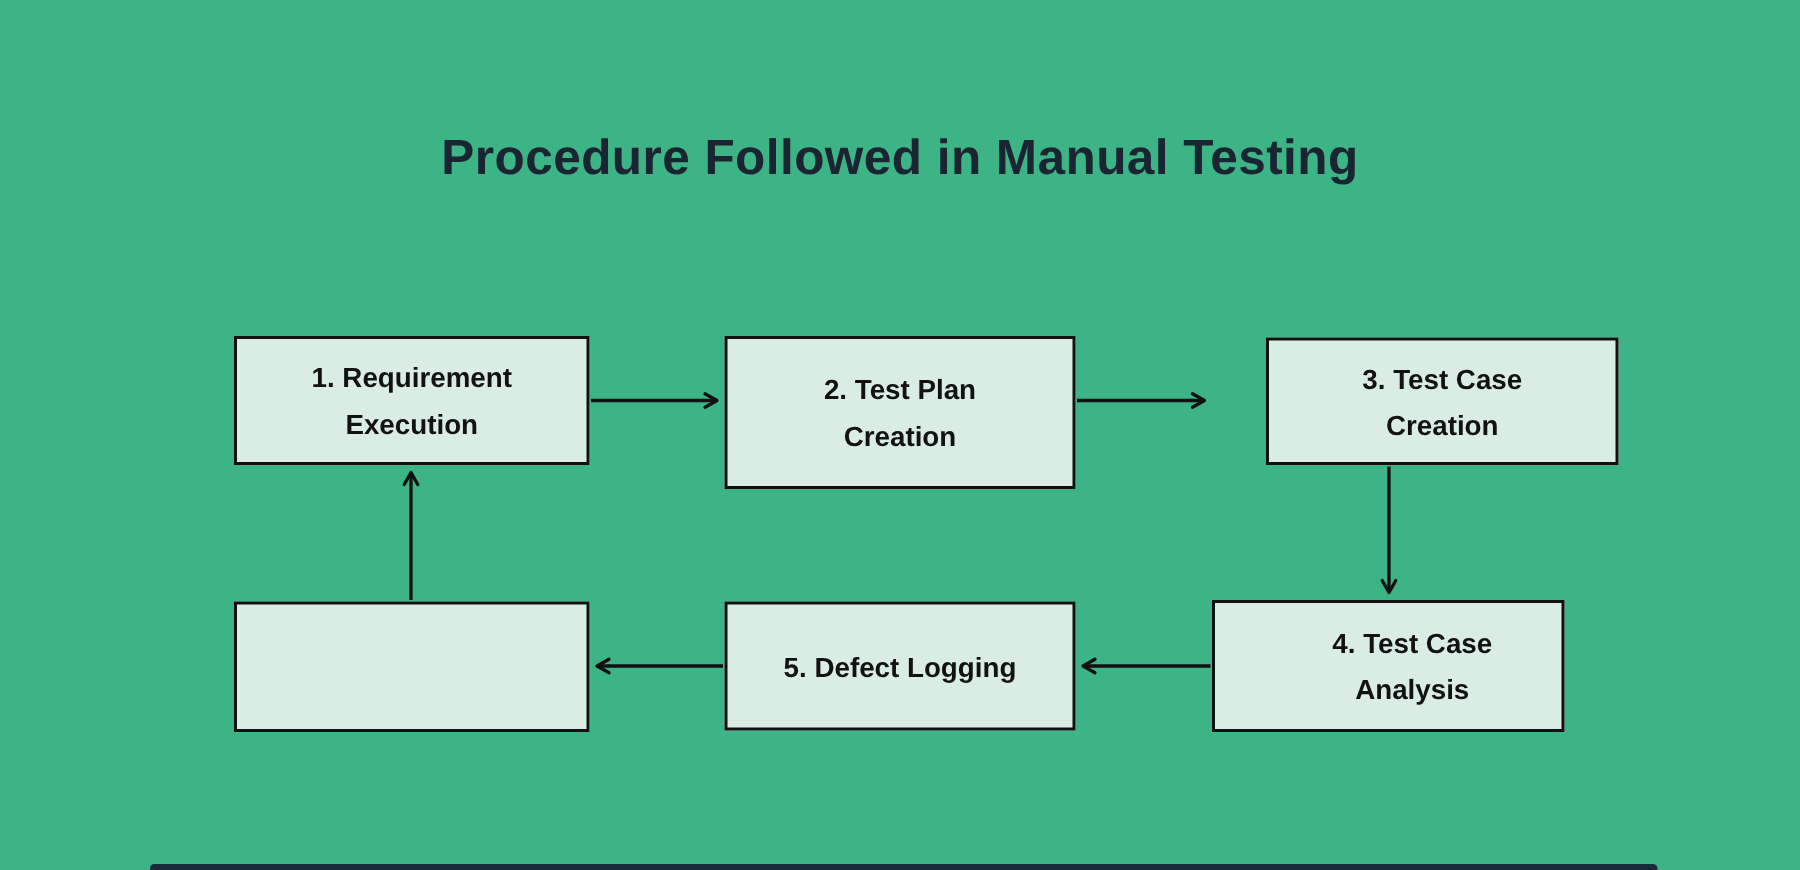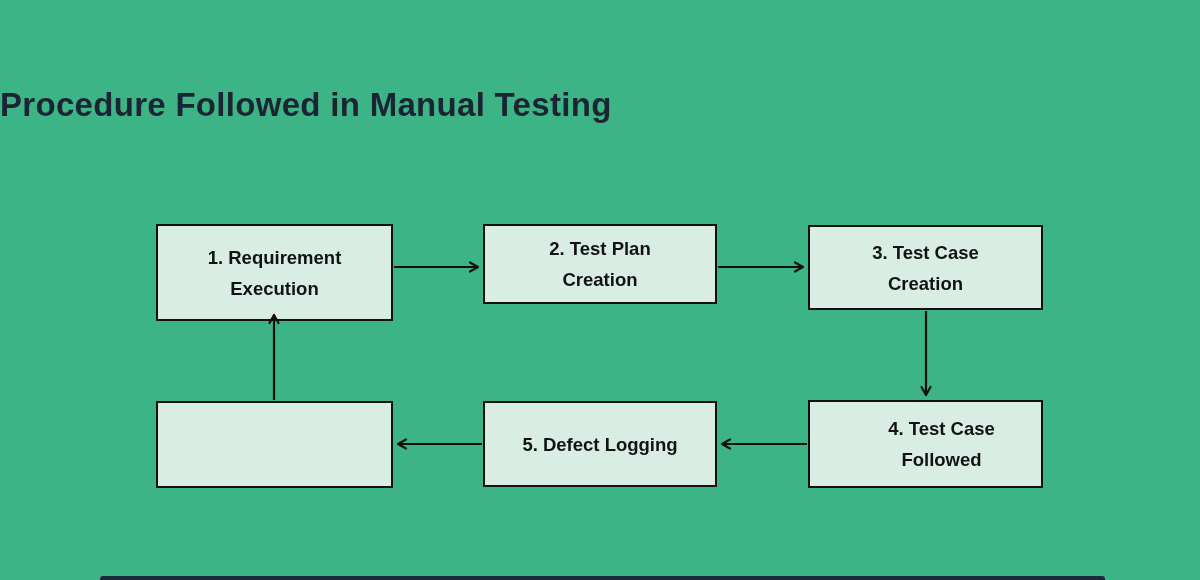--- a/index.html
+++ b/index.html
@@ -13,21 +13,21 @@
     height: 580px;
     background: #3DB486;
     overflow: hidden;
   }
   .title {
     position: absolute;
     top: 86px;
     left: 0;
     right: 0;
     margin: 0;
-    text-align: left;
+    text-align: center;
     font-size: 33px;
     font-weight: 700;
     letter-spacing: 0.3px;
     color: #1B2433;
   }
   .step {
     position: absolute;
     background: #D9EDE4;
     border: 2px solid #111111;
     box-sizing: border-box;
@@ -36,23 +36,23 @@
     align-items: center;
     justify-content: center;
     text-align: center;
     color: #121212;
     font-size: 18.5px;
     font-weight: 700;
     line-height: 31px;
   }
   .step .line:empty { display: none; }
   
-  .step-1 { left: 156px; top: 224px; width: 237px; height: 97px; }
-  .step-2 { left: 483px; top: 224px; width: 234px; height: 80px; }
-  .step-3 { left: 808px; top: 225px; width: 235px; height: 85px; }
+  .step-1 { left: 156px; top: 224px; width: 237px; height: 86px; }
+  .step-2 { left: 483px; top: 224px; width: 234px; height: 102px; }
+  .step-3 { left: 844px; top: 225px; width: 235px; height: 85px; }
   
   .step-6 { left: 156px; top: 401px; width: 237px; height: 87px; }
   .step-5 { left: 483px; top: 401px; width: 234px; height: 86px; }
   .step-4 { left: 808px; top: 400px; width: 235px; height: 88px; padding-left: 32px; }
   .arrows {
     position: absolute;
     inset: 0;
     width: 1200px;
     height: 580px;
     pointer-events: none;
@@ -84,21 +84,21 @@
     <span class="line">Creation</span>
   </div>
 
   <div class="step step-3">
     <span class="line">3. Test Case</span>
     <span class="line">Creation</span>
   </div>
 
   <div class="step step-4">
     <span class="line">4. Test Case</span>
-    <span class="line">Followed</span>
+    <span class="line">Analysis</span>
   </div>
 
   <div class="step step-5">
     <span class="line">5. Defect Logging</span>
 
   </div>
 
   <div class="step step-6">
   </div>
 

